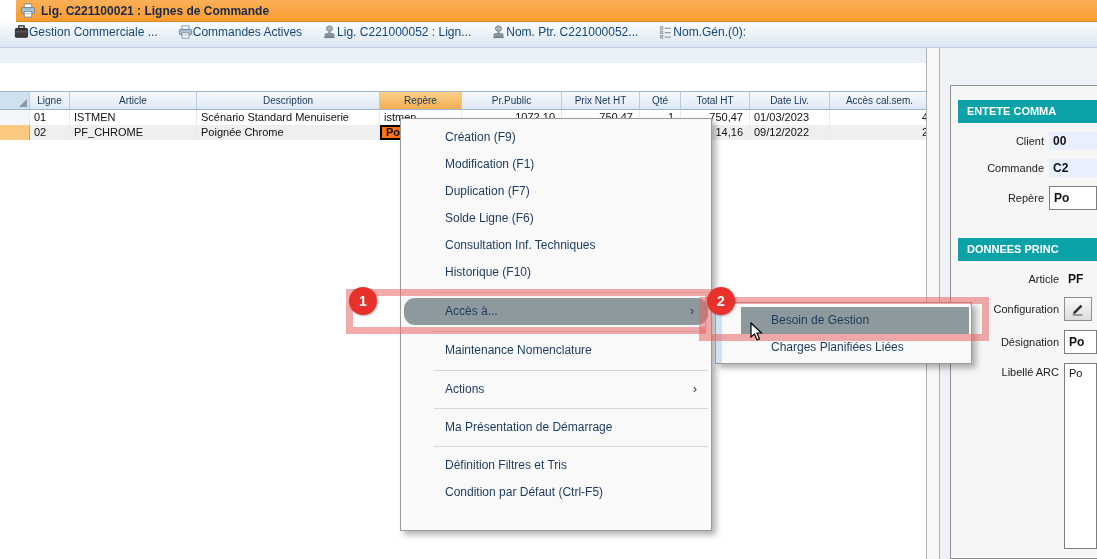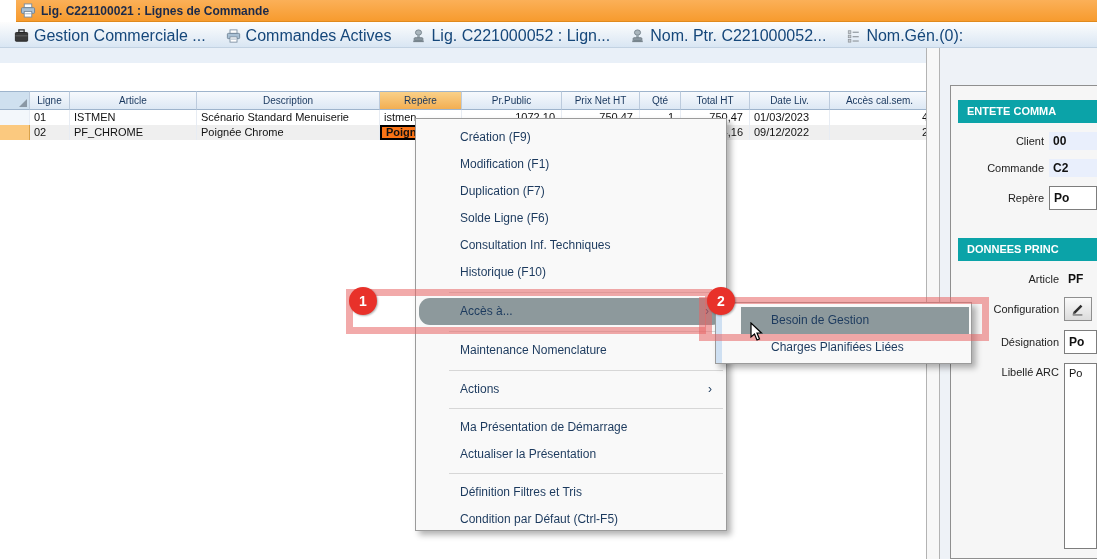--- a/index.html
+++ b/index.html
@@ -11,22 +11,22 @@
   .titlebar { position:absolute; left:16px; top:0; width:1097px; height:22px;
     background:linear-gradient(#fbb058,#f79b2e);
     display:flex; align-items:center; padding-left:4px; border-bottom:1px solid #e08a1e; }
   .titlebar .ticon { width:16px; height:15px; margin-right:5px; }
   .titlebar .ttext { font-size:12px; font-weight:700; color:#1b2a4a; }
 
   
   .tabbar { position:absolute; left:0; top:22px; width:1097px; height:26px;
     background:linear-gradient(#fdfdfd,#d9e6f3); display:flex; align-items:flex-end; padding-left:6px;
     border-bottom:1px solid #c2d2e2; }
-  .tab { display:flex; align-items:center; gap:5px; height:22px; padding:0 12px 0 8px;
-    font-size:16px; color:#15477a; white-space:nowrap; cursor:default; }
+  .tab { display:flex; height:22px; padding:0 12px 0 8px;
+    font-size:12px; color:#15477a; white-space:nowrap; cursor:default; }
   .tab .ticon { width:15px; height:14px; }
   .tab.active { background:#ffffff; border:1px solid #7f9db9; border-bottom:none;
     border-radius:3px 3px 0 0; height:25px; margin-bottom:-1px; }
 
   
   .strip { position:absolute; left:0; top:48px; width:1097px; height:15px; background:#e9f0f8; }
 
   
   .grid { position:absolute; left:0; top:63px; width:930px; }
   .grow { display:flex; }
@@ -70,21 +70,21 @@
   .fval { font-size:12px; font-weight:700; color:#111; background:#e9effc;
     height:18px; line-height:18px; padding:0 4px; flex:1; overflow:hidden; }
   .fbox { font-size:12px; font-weight:700; color:#111; background:#ffffff;
     border:1px solid #7d7d7d; height:24px; line-height:22px; padding:0 4px; flex:1; overflow:hidden; }
   .farea { font-size:11px; font-weight:400; color:#111; background:#ffffff;
     border:1px solid #7d7d7d; height:186px; padding:3px 4px; flex:1; overflow:hidden; align-self:flex-start; }
   .fbtn { width:28px; height:24px; background:linear-gradient(#fafafa,#dcdcdc);
     border:1px solid #8f8f8f; display:flex; align-items:center; justify-content:center; margin-left:5px; }
 
   
-  .menu { position:absolute; left:415px; top:118px; width:312px; height:413px;
+  .menu { position:absolute; left:400px; top:118px; width:312px; height:413px;
     background:#f9f9f9; border:1px solid #9b9b9b; box-shadow:4px 4px 6px rgba(0,0,0,0.3);
     padding-top:5px; z-index:10; }
   .mitem { height:27px; line-height:27px; font-size:12px; color:#1c3a5e;
     padding-left:44px; padding-right:10px; position:relative; white-space:nowrap; }
   .mitem.hl { background:#8d999c; margin:0 3px; padding-left:41px;border-radius:11px; }
   .msep { height:1px; background:#d7d7d7; margin:5px 3px 5px 33px; }
   .msep.big { margin-top:6px; margin-bottom:5px; }
   .marrow { position:absolute; right:14px; top:0; font-size:12px; color:#1c3a5e; }
 
   
@@ -310,21 +310,20 @@
     </div>
     <div class="msep big"></div>
     <div class="mitem">Maintenance Nomenclature</div>
     <div class="msep big"></div>
     <div class="mitem">
       <span>Actions</span>
       <span class="marrow">›</span>
     </div>
     <div class="msep"></div>
     <div class="mitem">Ma Présentation de Démarrage</div>
-    <div class="mitem">Actualiser la Présentation</div>
     <div class="msep"></div>
     <div class="mitem">Définition Filtres et Tris</div>
     <div class="mitem">Condition par Défaut (Ctrl-F5)</div>
   </div>
 
   <div class="submenu">
     <div class="bluestrip"></div>
     <div class="sitem hl">Besoin de Gestion</div>
     <div class="sitem">Charges Planifiées Liées</div>
   </div>

